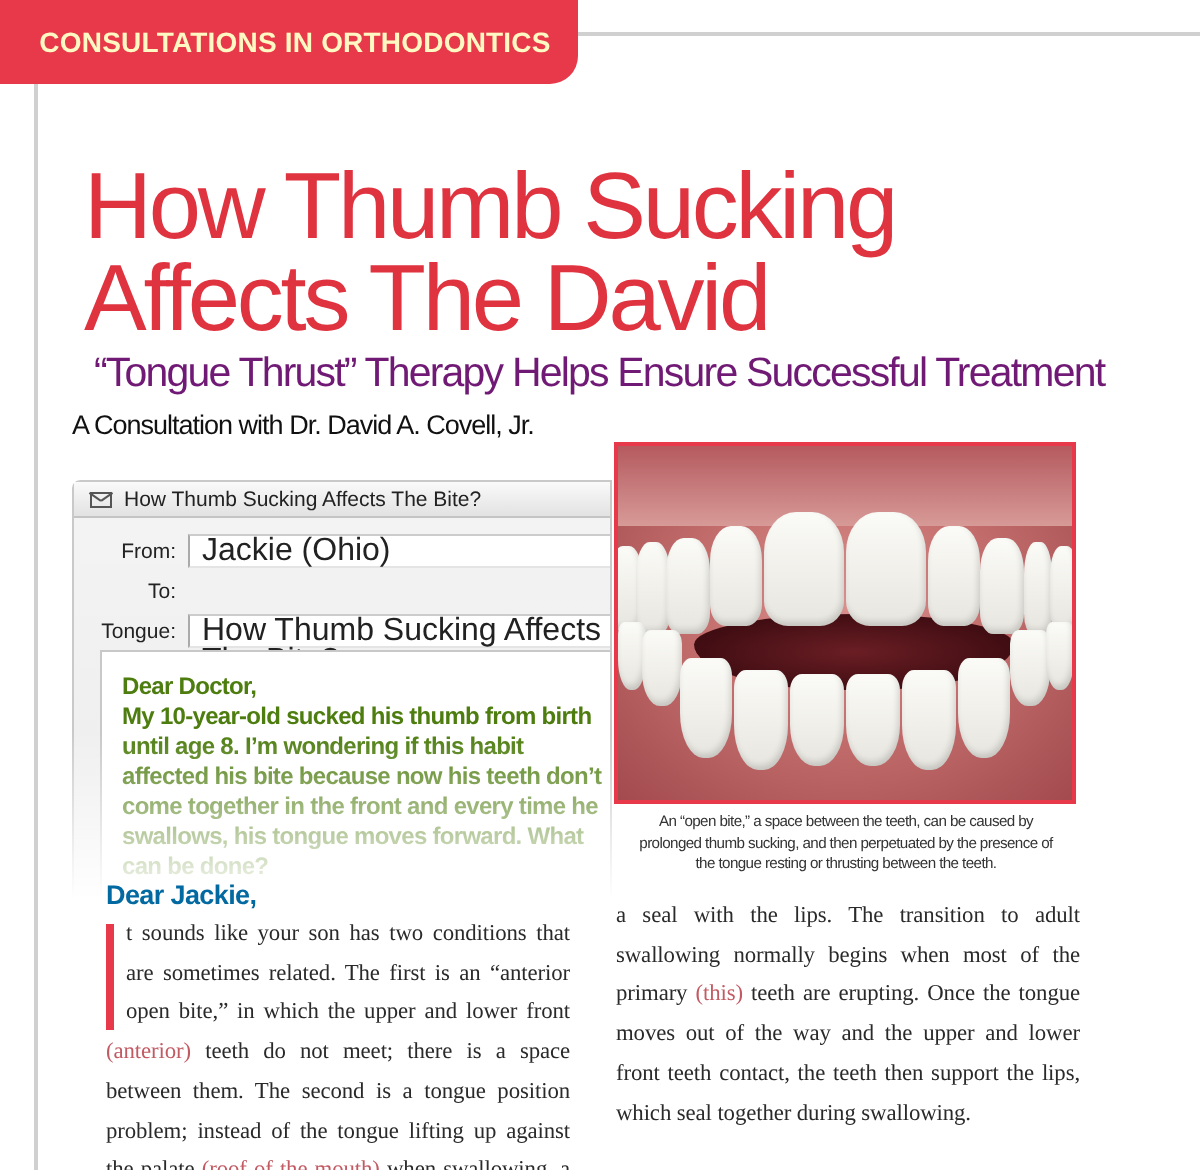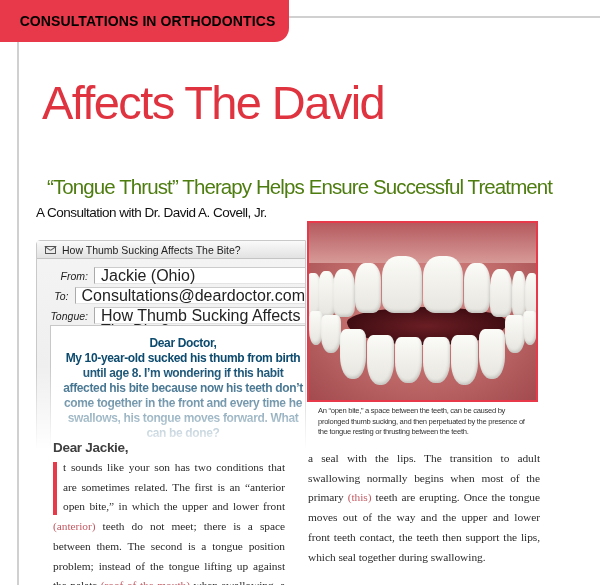--- a/index.html
+++ b/index.html
@@ -8,29 +8,29 @@
 
     .frame-top { position: absolute; left: 18px; right: 0; top: 16px; height: 2px; background: #d0d0d0; }
     .frame-left { position: absolute; left: 17px; top: 16px; bottom: 0; width: 2px; background: #d0d0d0; }
 
     .banner {
       position: absolute; left: 0; top: 0; width: 289px; height: 42px;
       background: #e8394a; border-bottom-right-radius: 14px;
       display: flex; align-items: center; justify-content: center;
       padding-left: 6px;
     }
-    .banner span { color: #000000; font-weight: bold; font-size: 14px; letter-spacing: 0.1px; }
+    .banner span { color: #fef9c3; font-weight: bold; font-size: 14px; letter-spacing: 0.1px; }
 
     .title {
       position: absolute; left: 42px; top: 80px; color: #e03340;
       font-size: 47px; line-height: 46px; letter-spacing: -1.6px; font-weight: normal;
       font-family: "Liberation Sans", sans-serif;
     }
     .subtitle {
-      position: absolute; left: 47px; top: 175px; font-size: 20.5px; letter-spacing: -0.9px; color: #4d7c0f;
+      position: absolute; left: 47px; top: 175px; font-size: 20.5px; letter-spacing: -0.9px; color: #701a75;
     }
     .byline {
       position: absolute; left: 36px; top: 205px; font-size: 13.5px; letter-spacing: -0.5px; color: #111;
     }
 
     
     .mail {
       position: absolute; left: 36px; top: 240px; width: 270px; height: 210px;
       background: linear-gradient(#f4f4f4, #ececec);
       border: 1px solid #c9c9c9; border-radius: 4px 0 0 0;
@@ -45,54 +45,54 @@
     }
     .env-icon { width: 11px; height: 8px; border: 1px solid #555; position: relative; margin-right: 6px; }
     .env-icon::before, .env-icon::after {
       content: ""; position: absolute; top: -1px; width: 7px; height: 1px; background: #555;
     }
     .env-icon::before { left: -1px; transform-origin: left top; transform: rotate(35deg); }
     .env-icon::after { right: -1px; transform-origin: right top; transform: rotate(-35deg); }
 
     .mail-fields { padding-top: 7px; }
     .field-row { display: flex; align-items: center; height: 19px; margin-bottom: 1px; }
-    .field-label { width: 57px; text-align: right; font-size: 10.5px; color: #222; padding-right: 6px; font-style: italic; }
+    .field-label { width: 57px; text-align: right; font-size: 10.5px; color: #222; padding-right: 6px; }
     .field-value {
       flex: 1; height: 17px; background: #fff; border-left: 1px solid #aaa; border-top: 1px solid #ccc;
       border-bottom: 1px solid #e4e4e4; font-size: 16px; color: #222; padding-left: 6px; line-height: 15px;
     }
     .mail-body {
       position: absolute; left: 13px; right: 0; top: 84px; bottom: 0; background: #fff;
       border-left: 1px solid #c8c8c8; border-top: 1px solid #c8c8c8;
       padding: 10px 0 0 10px;
     }
-    .mail-body p { font-size: 12px; line-height: 15px; font-weight: bold; color: #0c4a6e; letter-spacing: -0.35px; text-align: center; }
+    .mail-body p { font-size: 12px; line-height: 15px; font-weight: bold; color: #4d7c0f; letter-spacing: -0.35px; }
 
     
     .photo {
       position: absolute; left: 307px; top: 221px; width: 231px; height: 181px;
       border: 2px solid #e8394a; overflow: hidden;
       background: radial-gradient(ellipse at 50% 45%, #d98f8c 0%, #c46f6e 45%, #a24a4e 100%);
     }
     .gum-top { position: absolute; left: 0; right: 0; top: 0; height: 40px;
       background: linear-gradient(#b55a5f, #d79a97); }
     .mouth {
       position: absolute; left: 38px; top: 84px; width: 160px; height: 38px;
       background: radial-gradient(ellipse at 50% 50%, #6a1e24 0%, #3b0b10 80%);
       border-radius: 50% 50% 45% 45% / 40% 40% 60% 60%;
     }
     .tooth { position: absolute; background: linear-gradient(#fbfbf7, #e7e5df); border-radius: 40% 40% 30% 30% / 35% 35% 22% 22%; box-shadow: inset -1px -2px 3px rgba(0,0,0,0.15); }
     .tooth.low { border-radius: 22% 22% 45% 45% / 18% 18% 45% 45%; }
 
     .caption {
-      position: absolute; left: 318px; top: 406px; width: 210px; text-align: left;
+      position: absolute; left: 318px; top: 406px; width: 210px; text-align: center;
       font-size: 7.6px; line-height: 10.5px; color: #333; letter-spacing: -0.3px;
     }
 
-    .salutation { position: absolute; left: 53px; top: 440px; font-size: 13.5px; font-weight: bold; color: #404040; letter-spacing: -0.3px; }
+    .salutation { position: absolute; left: 53px; top: 440px; font-size: 13.5px; font-weight: bold; color: #0369a1; letter-spacing: -0.3px; }
 
     .col {
       position: absolute; font-family: "Liberation Serif", serif; font-size: 11.4px; line-height: 19.7px;
       color: #2a2a2a; text-align: justify; letter-spacing: -0.05px;
     }
     .col-left { left: 53px; top: 458px; width: 232px; }
     .col-right { left: 308px; top: 449px; width: 232px; }
     .hl { color: #c25a63; }
     .dropcap-bar { display: inline-block; width: 4px; height: 53px; background: #e8394a; float: left; margin: 4px 6px 0 0; }
     .para-gap { height: 19px; }
@@ -101,38 +101,38 @@
 <body>
 
 <div class="frame-top"></div>
 <div class="frame-left"></div>
 
 <div class="banner">
   <span>CONSULTATIONS IN ORTHODONTICS</span>
 </div>
 
 <h1 class="title">
+  <div>How Thumb Sucking</div>
   <div>Affects The David</div>
 </h1>
 <div class="subtitle">“Tongue Thrust” Therapy Helps Ensure Successful Treatment</div>
 <div class="byline">A Consultation with Dr. David A. Covell, Jr.</div>
 
 <div class="mail">
   <div class="mail-titlebar">
     <span class="env-icon"></span>
     <span>How Thumb Sucking Affects The Bite?</span>
   </div>
   <div class="mail-fields">
     <div class="field-row">
       <span class="field-label">From:</span>
       <span class="field-value">Jackie (Ohio)</span>
     </div>
     <div class="field-row">
       <span class="field-label">To:</span>
-      <span class="field-value">Consultations@deardoctor.com</span>
     </div>
     <div class="field-row">
       <span class="field-label">Tongue:</span>
       <span class="field-value">How Thumb Sucking Affects The Bite?</span>
     </div>
   </div>
   <div class="mail-body">
     <p>Dear Doctor,</p>
     <p>My 10-year-old sucked his thumb from birth until age 8. I’m wondering if this habit affected his bite because now his teeth don’t come together in the front and every time he swallows, his tongue moves forward. What can be done?</p>
   </div>

